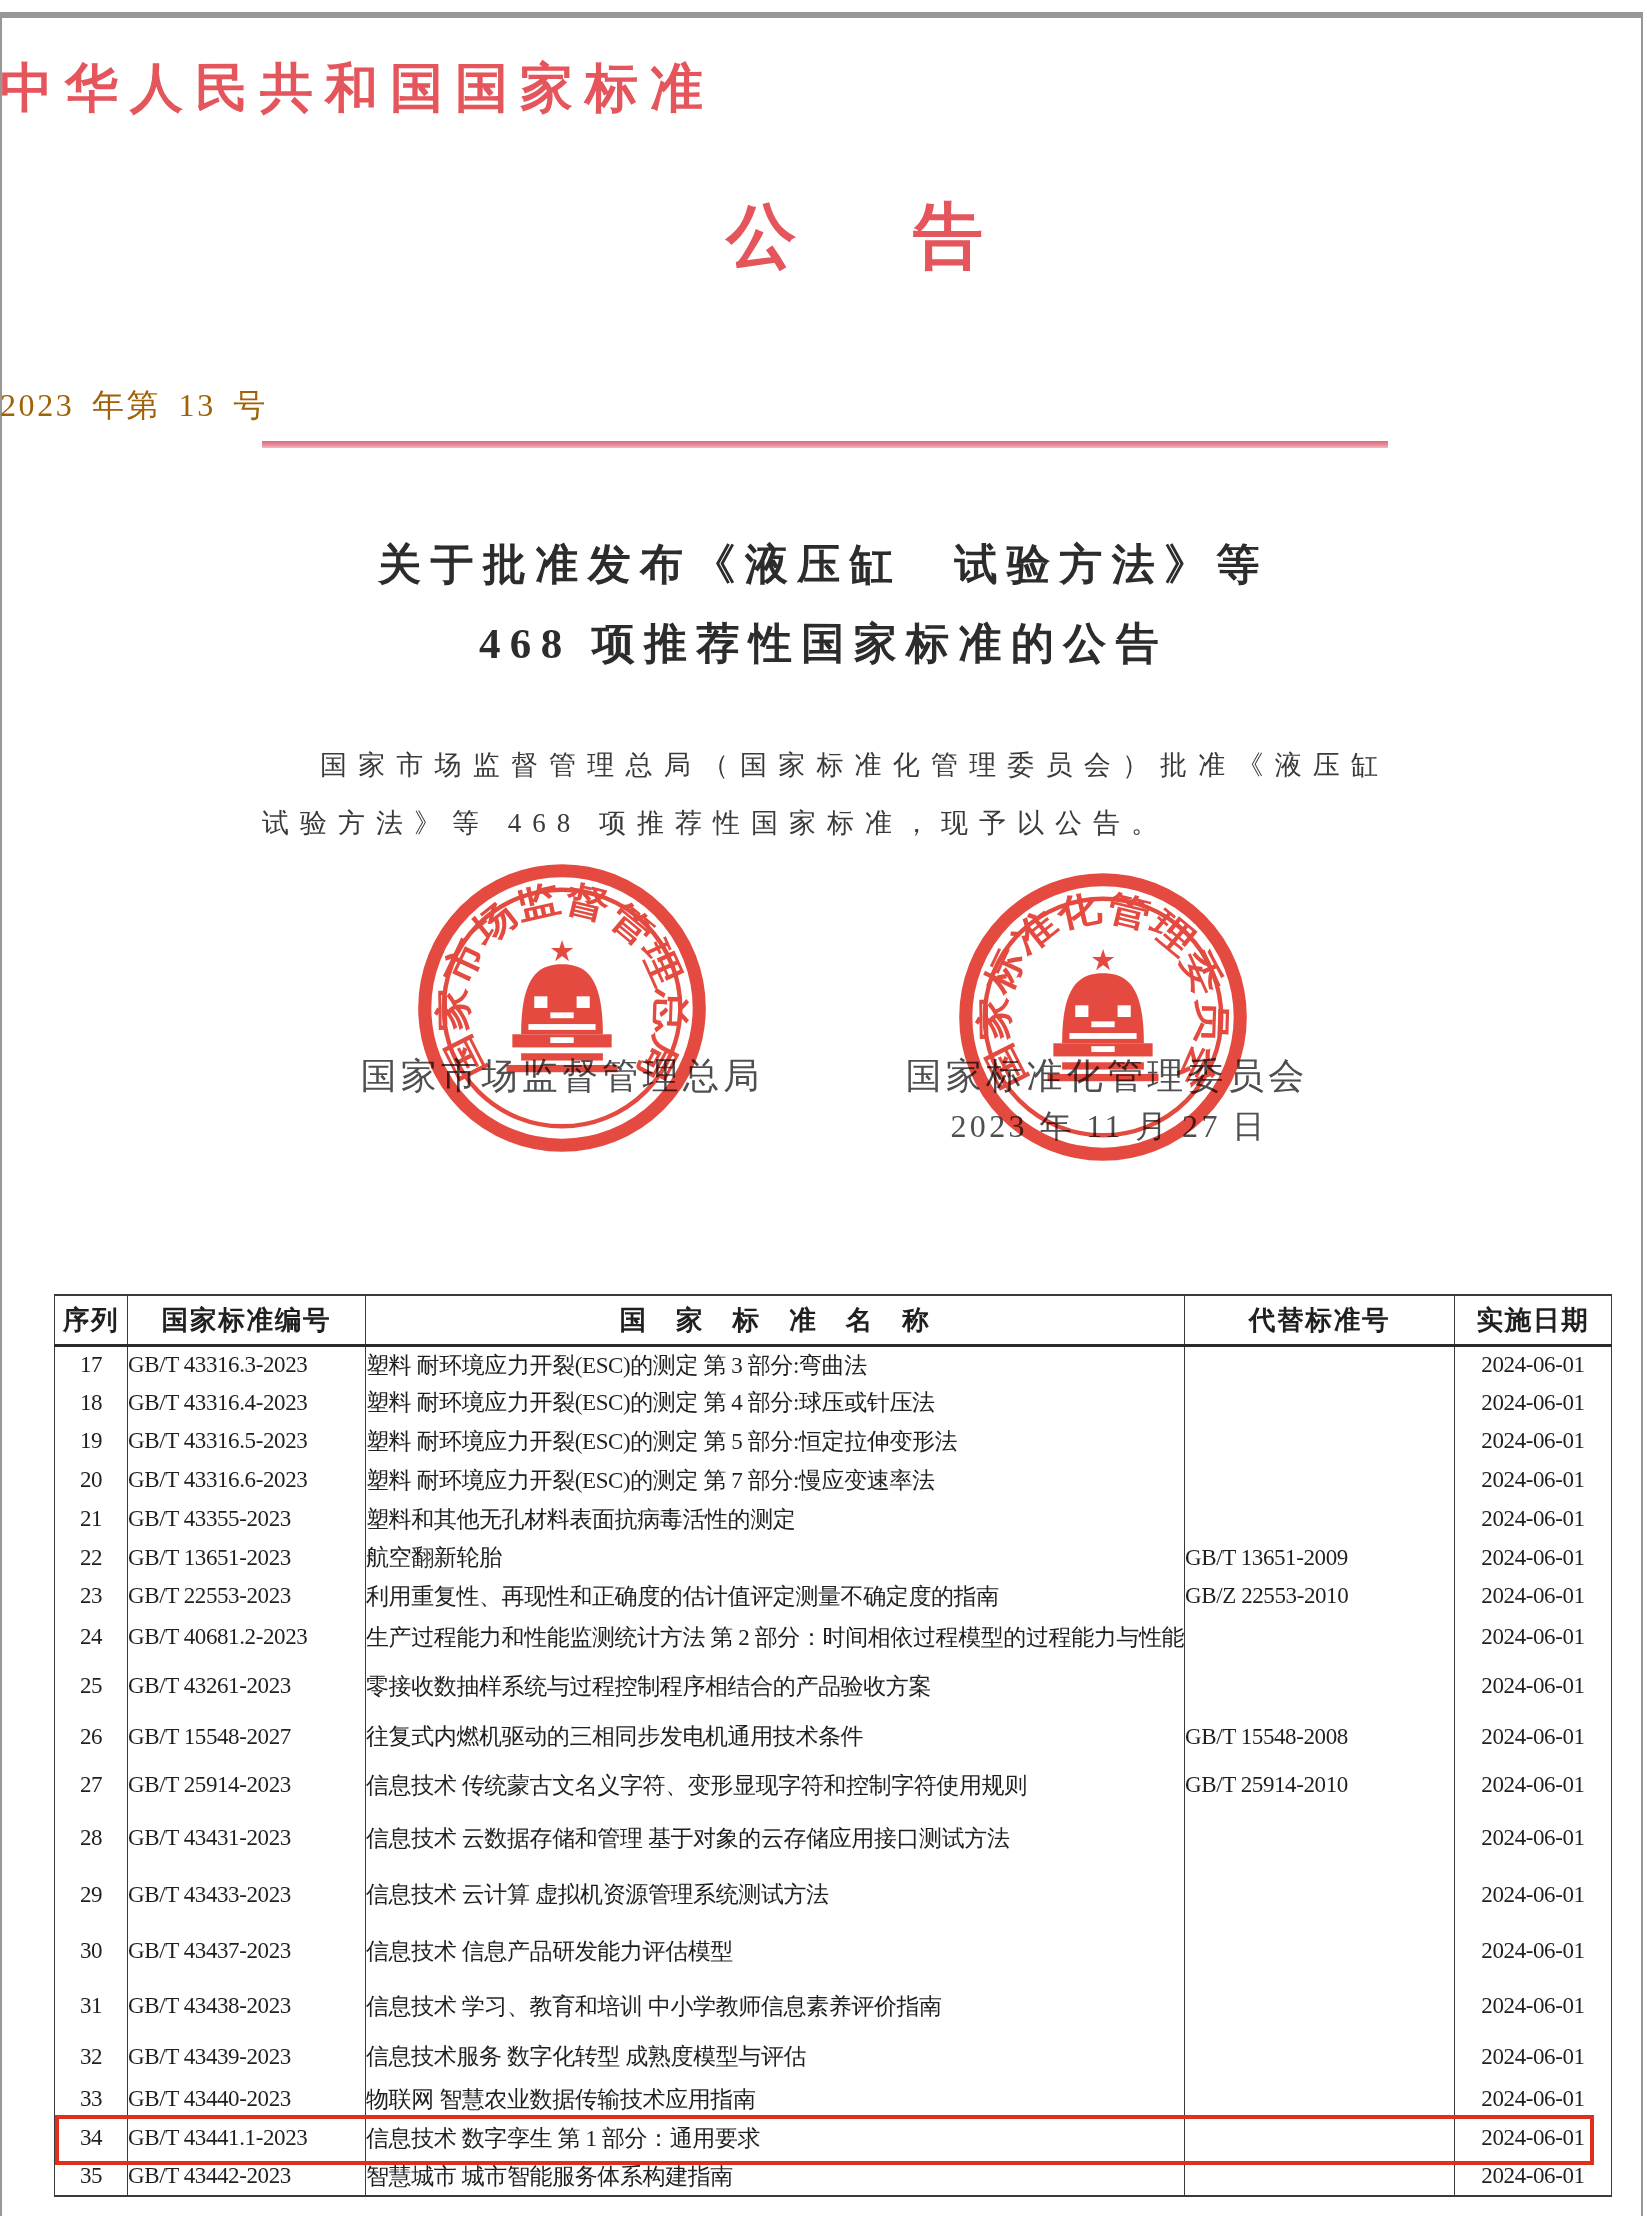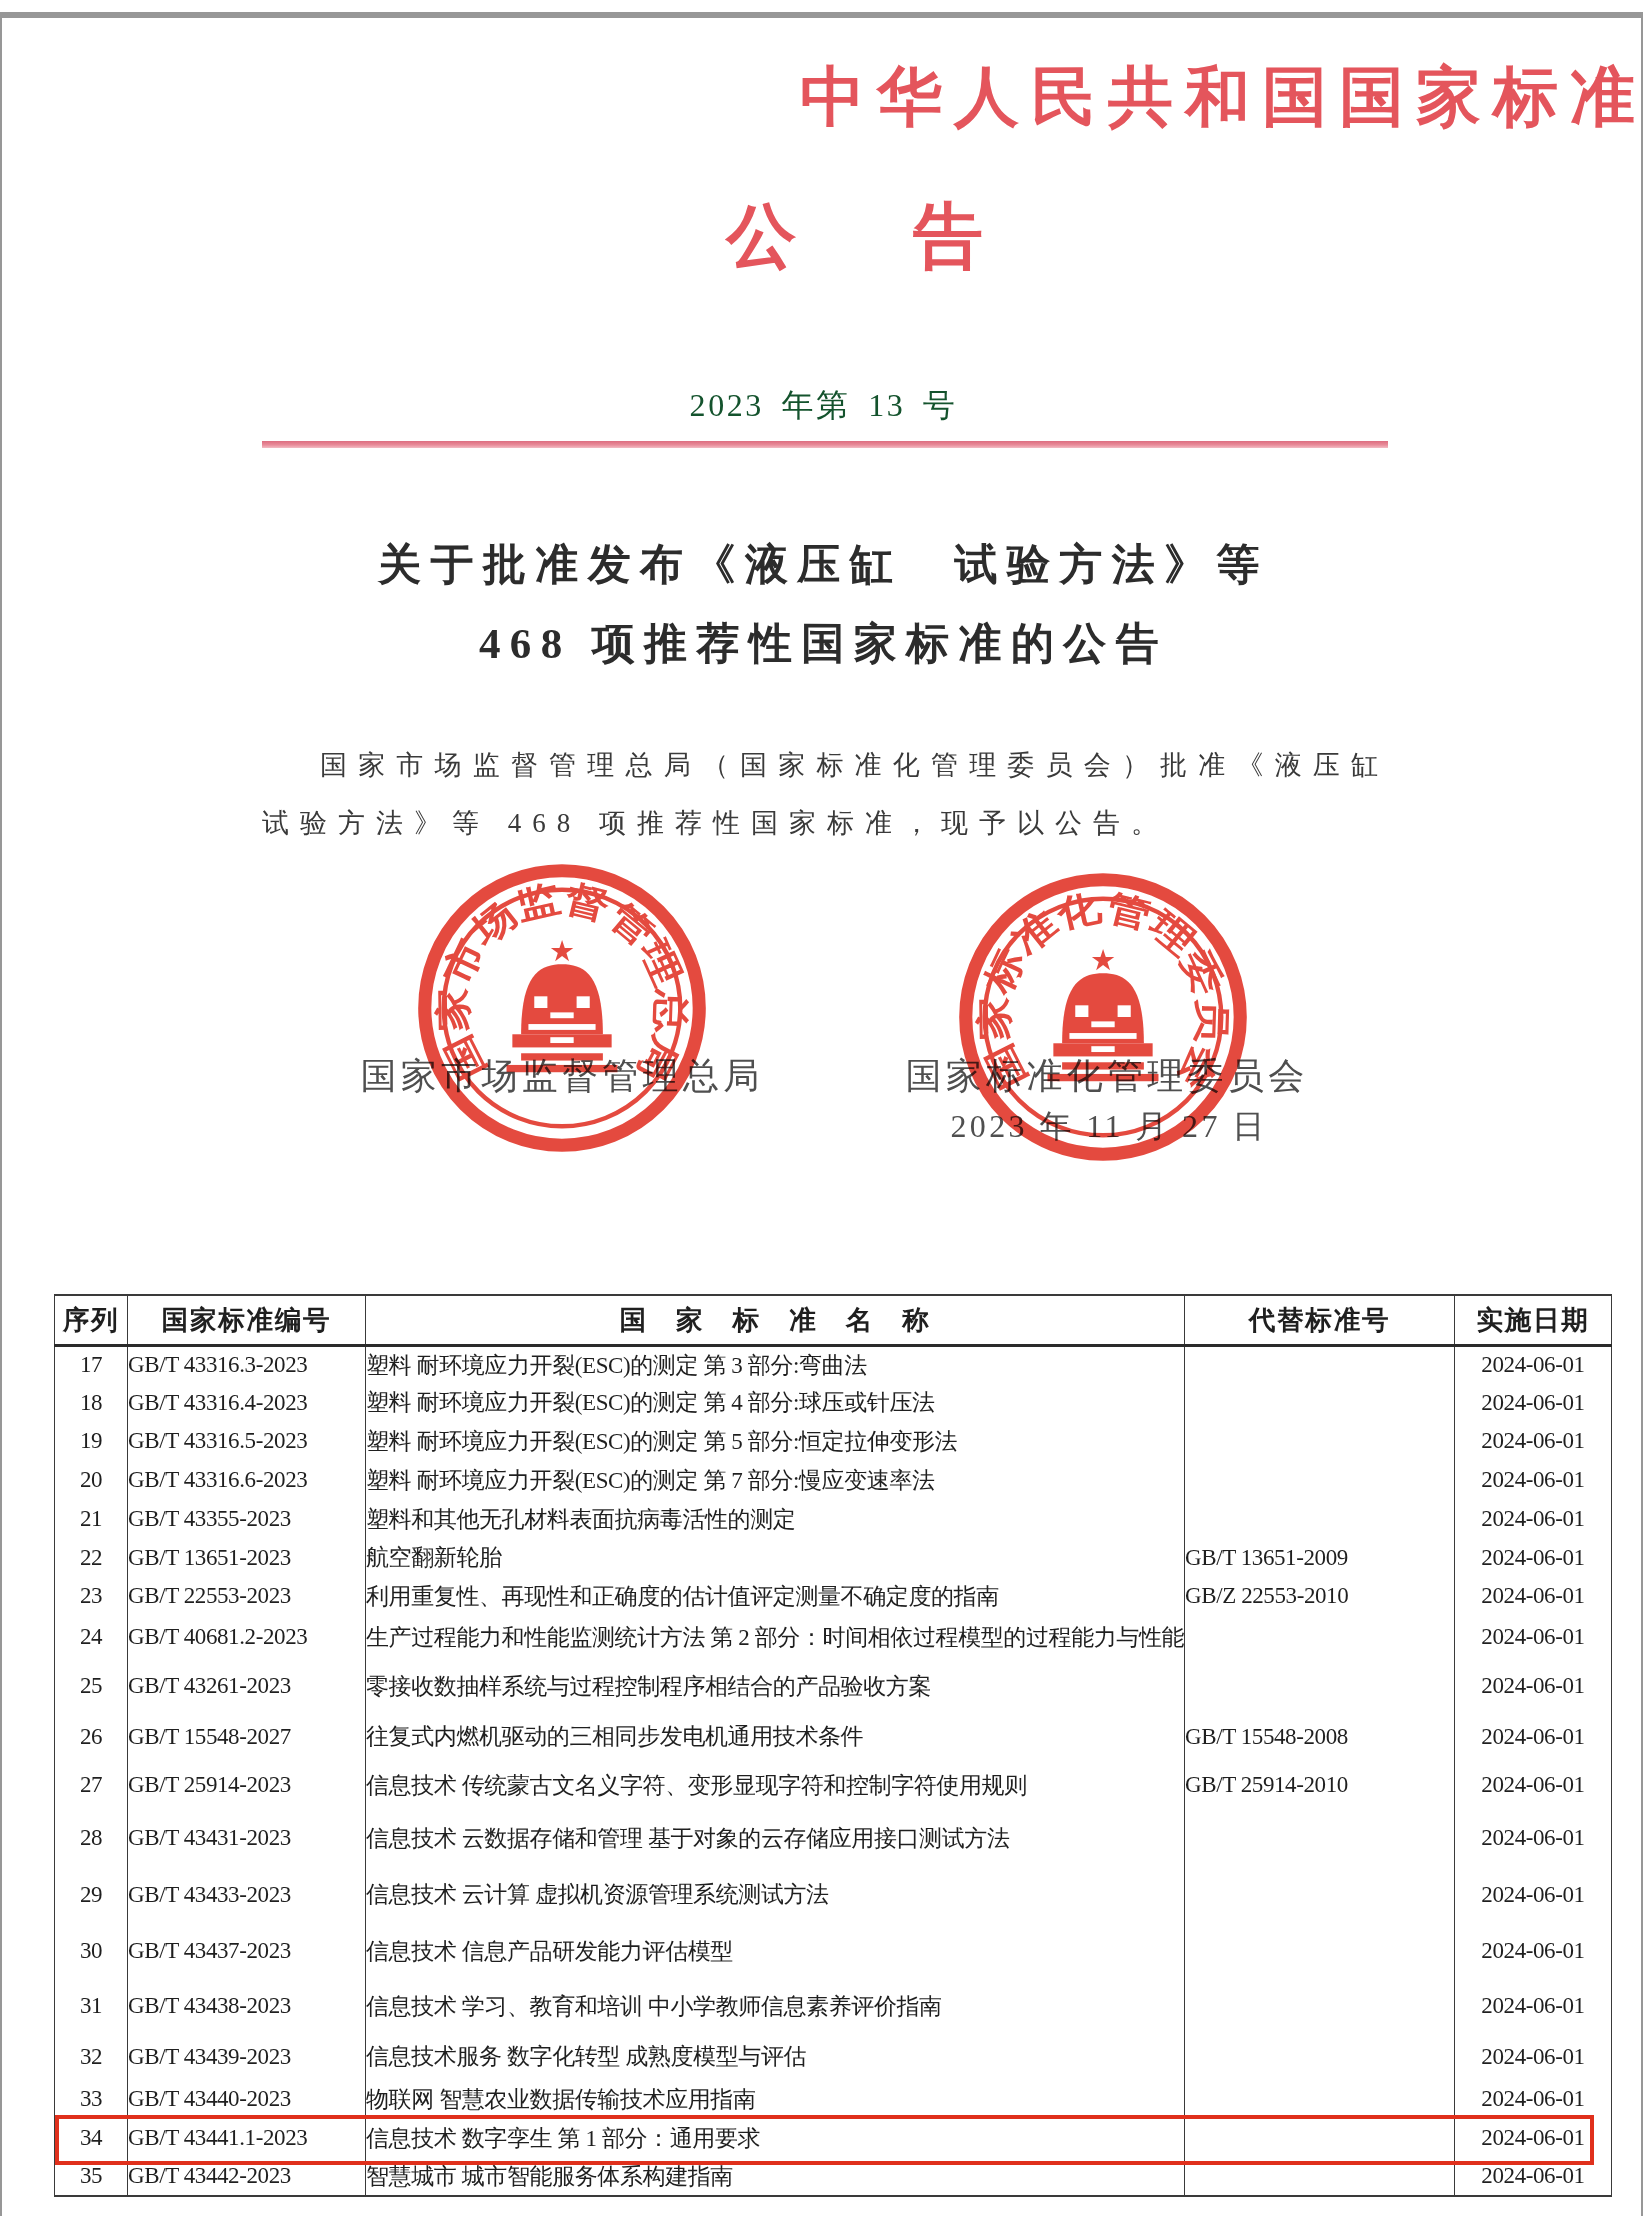--- a/index.html
+++ b/index.html
@@ -7,30 +7,30 @@
     width:1647px;height:2216px;position:relative;background:#ffffff;
     font-family:"Liberation Serif","DejaVu Serif",serif;
     -webkit-font-smoothing:antialiased;overflow:hidden;
   }
   .page-frame{
     position:absolute;top:12px;left:0;right:4.3px;bottom:-4.3px;
     border:2.6px solid #979797;border-top-width:6px;pointer-events:none;
   }
   
   .country-header{
-    position:absolute;top:53px;left:0;width:100%;text-align:right;
-    font-size:65px;font-weight:bold;letter-spacing:12px;color:#e4555c;
+    position:absolute;top:53px;left:0;width:100%;text-align:left;
+    font-size:53px;font-weight:bold;letter-spacing:12px;color:#e4555c;
   }
   .announcement-title{
     position:absolute;top:190px;left:0;width:100%;text-align:center;
     font-size:70px;font-weight:bold;color:#e4555c;word-spacing:96px;letter-spacing:1.7px;padding-left:32px;
   }
   .issue-number{
-    position:absolute;top:384px;left:0;width:100%;text-align:center;
-    font-size:32px;color:#14532d;letter-spacing:2.6px;word-spacing:6.9px;
+    position:absolute;top:384px;left:0;width:100%;
+    font-size:32px;color:#a16207;letter-spacing:2.6px;word-spacing:6.9px;
   }
   .pink-rule{
     position:absolute;top:441px;left:262px;width:1126px;height:6.9px;
     background:linear-gradient(180deg,#dd6d80 0%,#e88b99 55%,#f3bcc4 100%);
   }
   .doc-heading{
     position:absolute;top:525px;left:0;width:100%;text-align:center;
     font-size:43px;font-weight:bold;color:#2c2c2c;line-height:79px;letter-spacing:9.4px;
   }
   .doc-paragraph{

